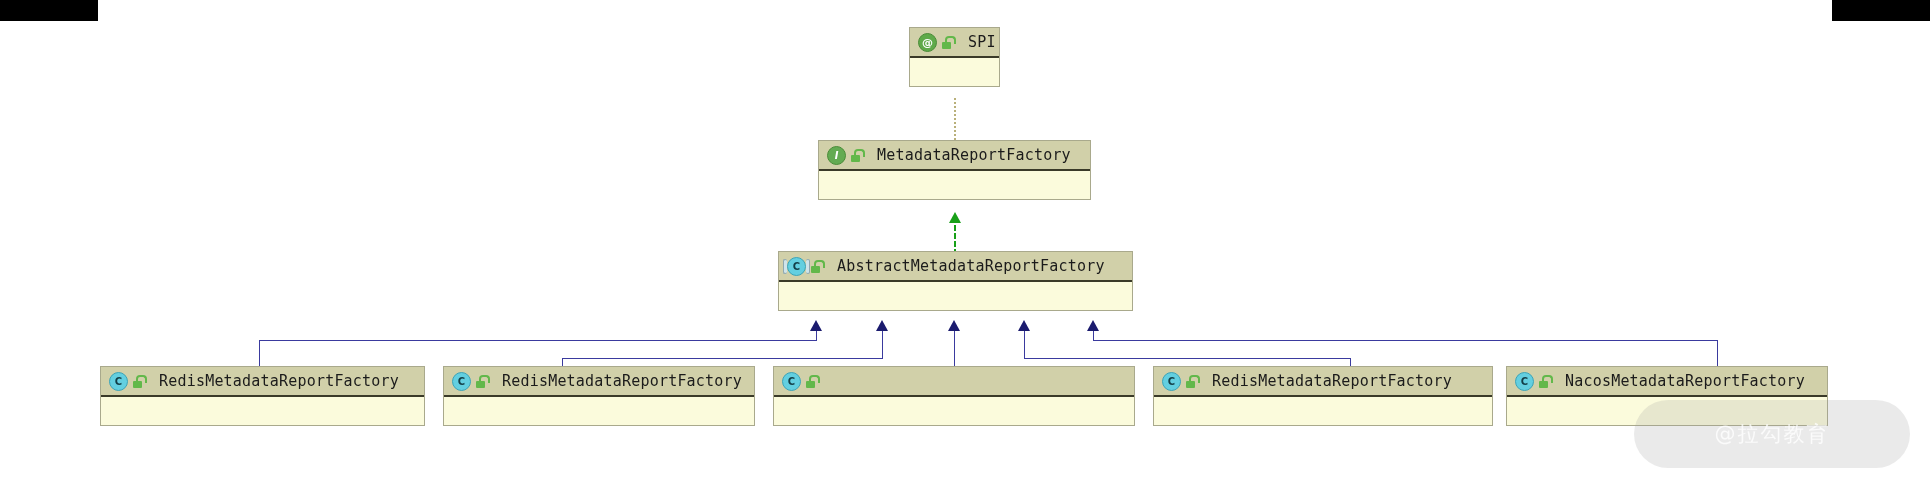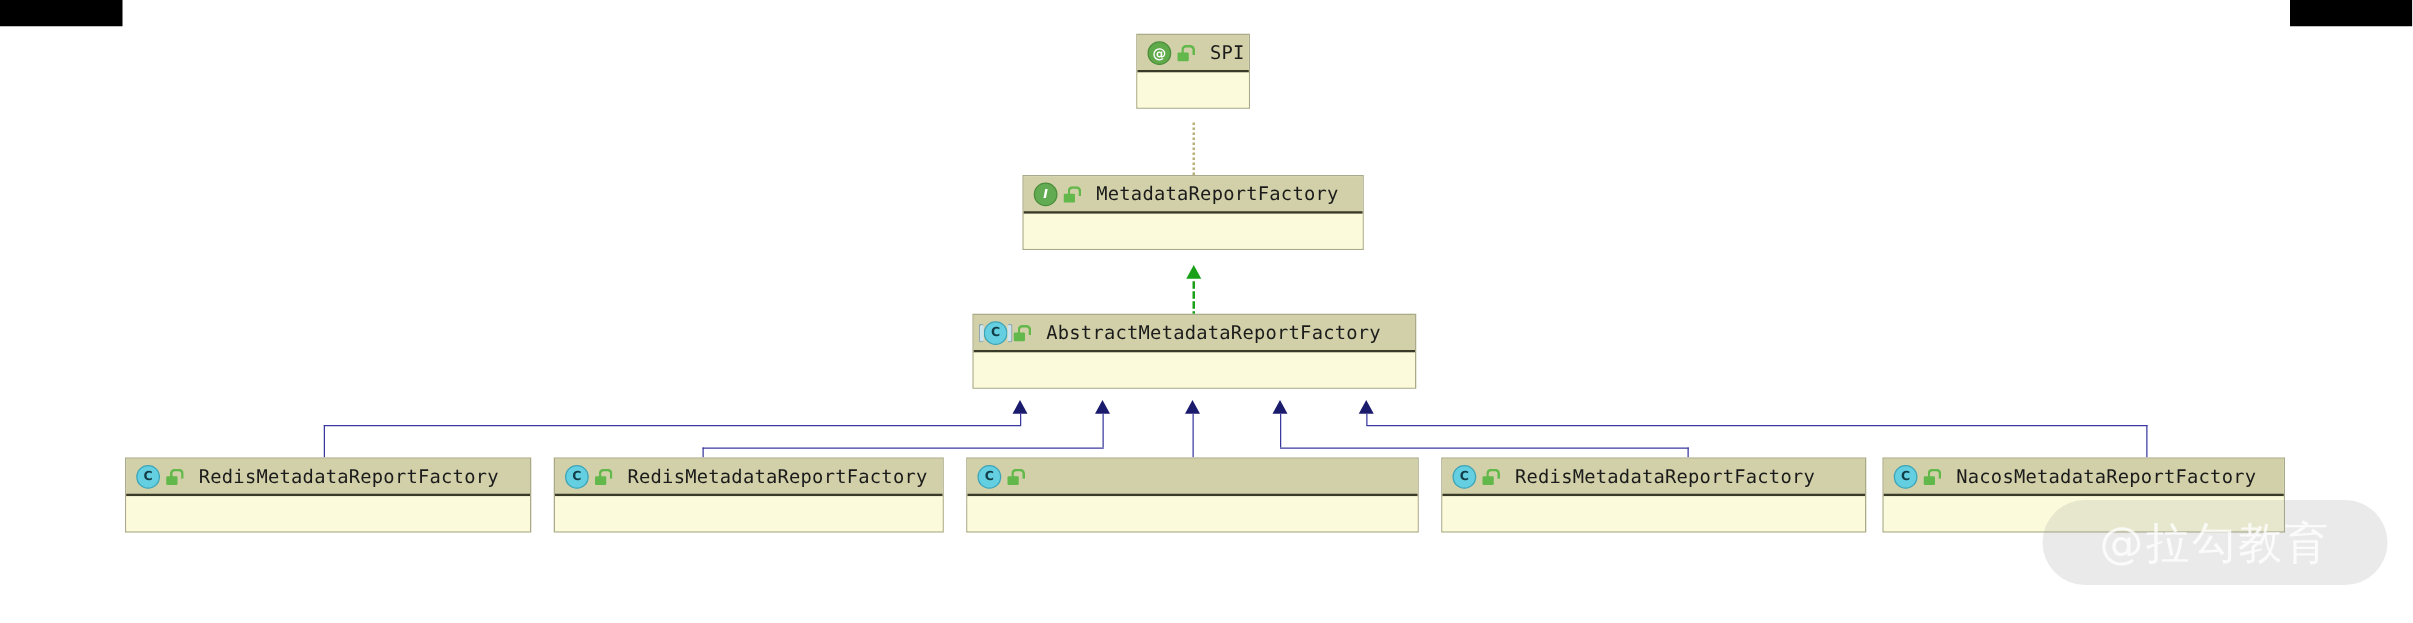--- a/index.html
+++ b/index.html
@@ -158,21 +158,21 @@
   
   .watermark {
     position: absolute;
     display: flex;
     align-items: center;
     justify-content: center;
     background: rgba(160,160,160,0.22);
     border-radius: 34px;
     color: rgba(255,255,255,0.78);
     font-family: "DejaVu Sans", sans-serif;
-    font-size: 35px;
+    font-size: 21px;
     letter-spacing: 2px;
     pointer-events: none;
   }
 </style>
 </head>
 <body>
 
 <div id="stage">
 
   <div class="letterbox left"></div>

